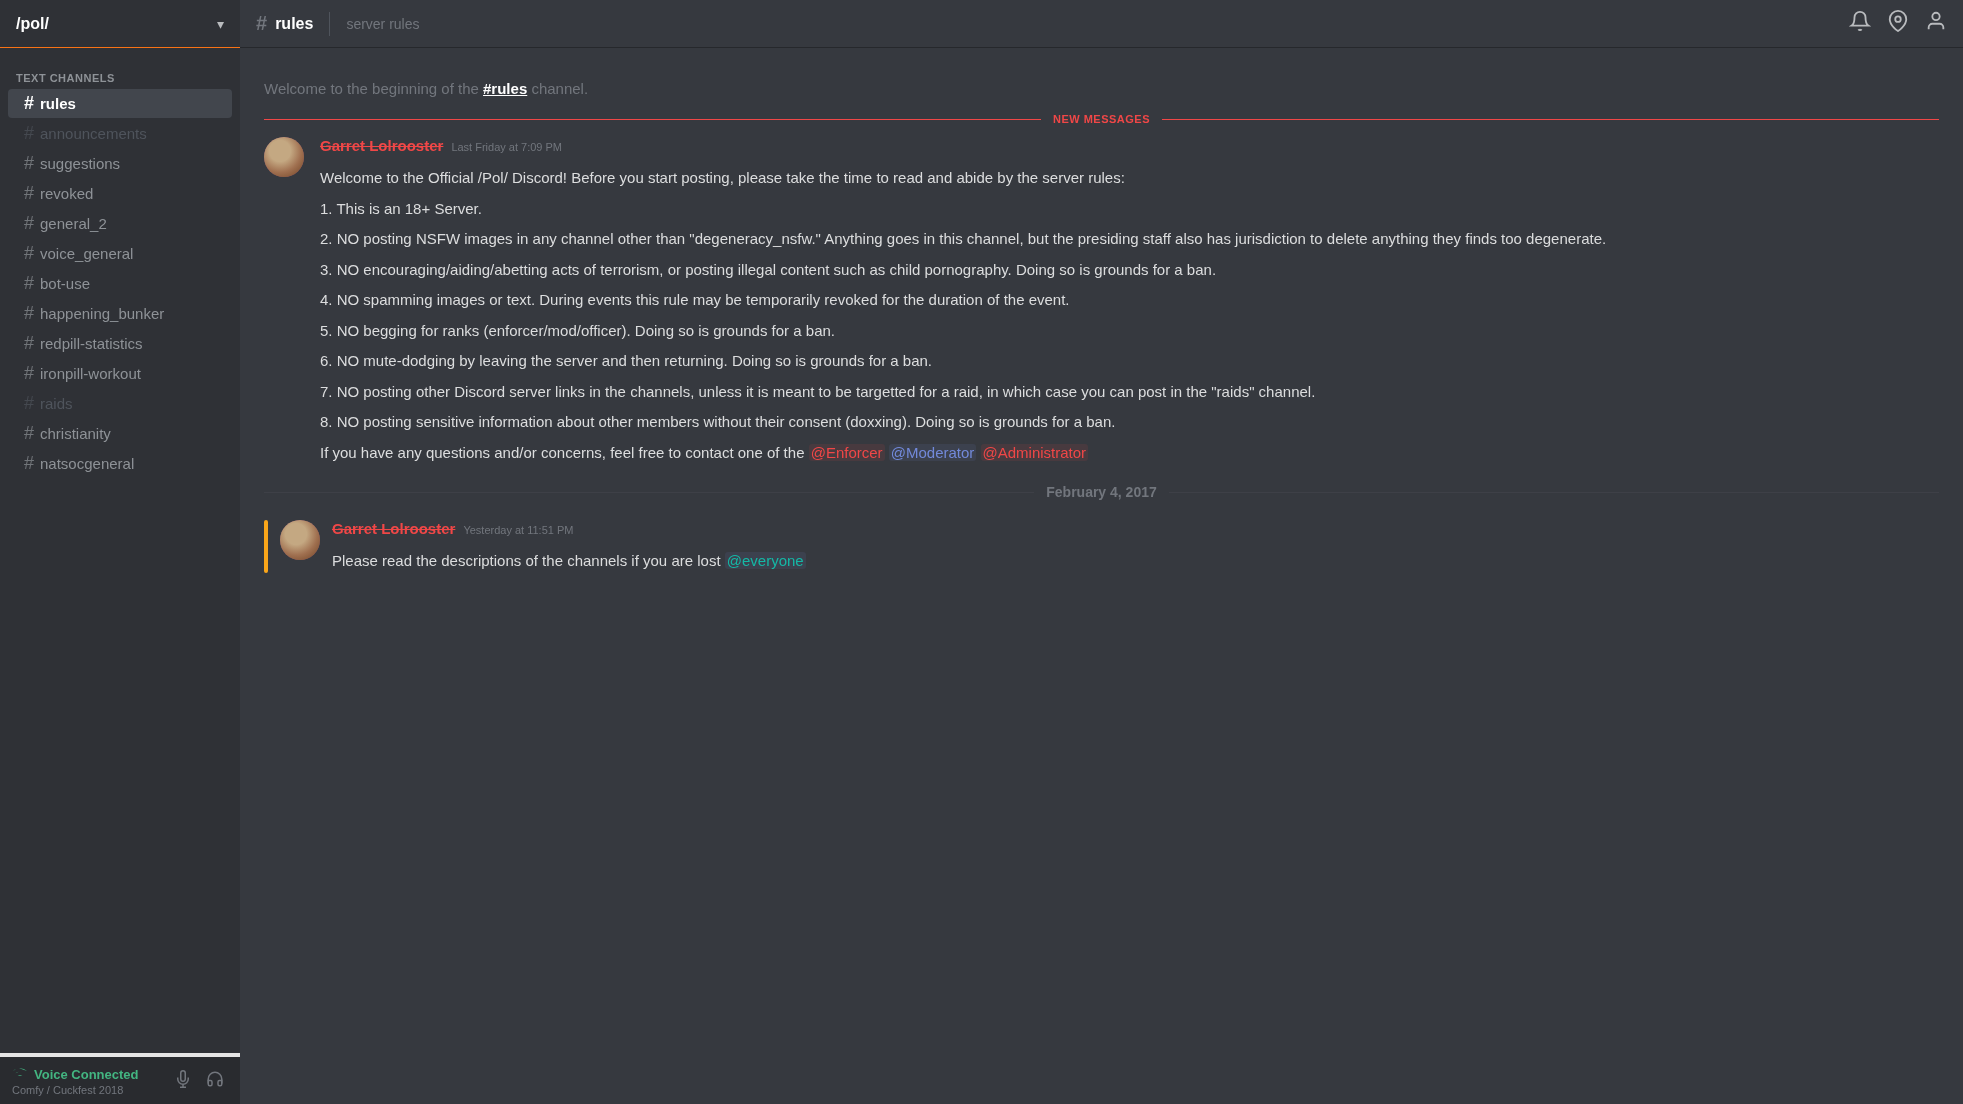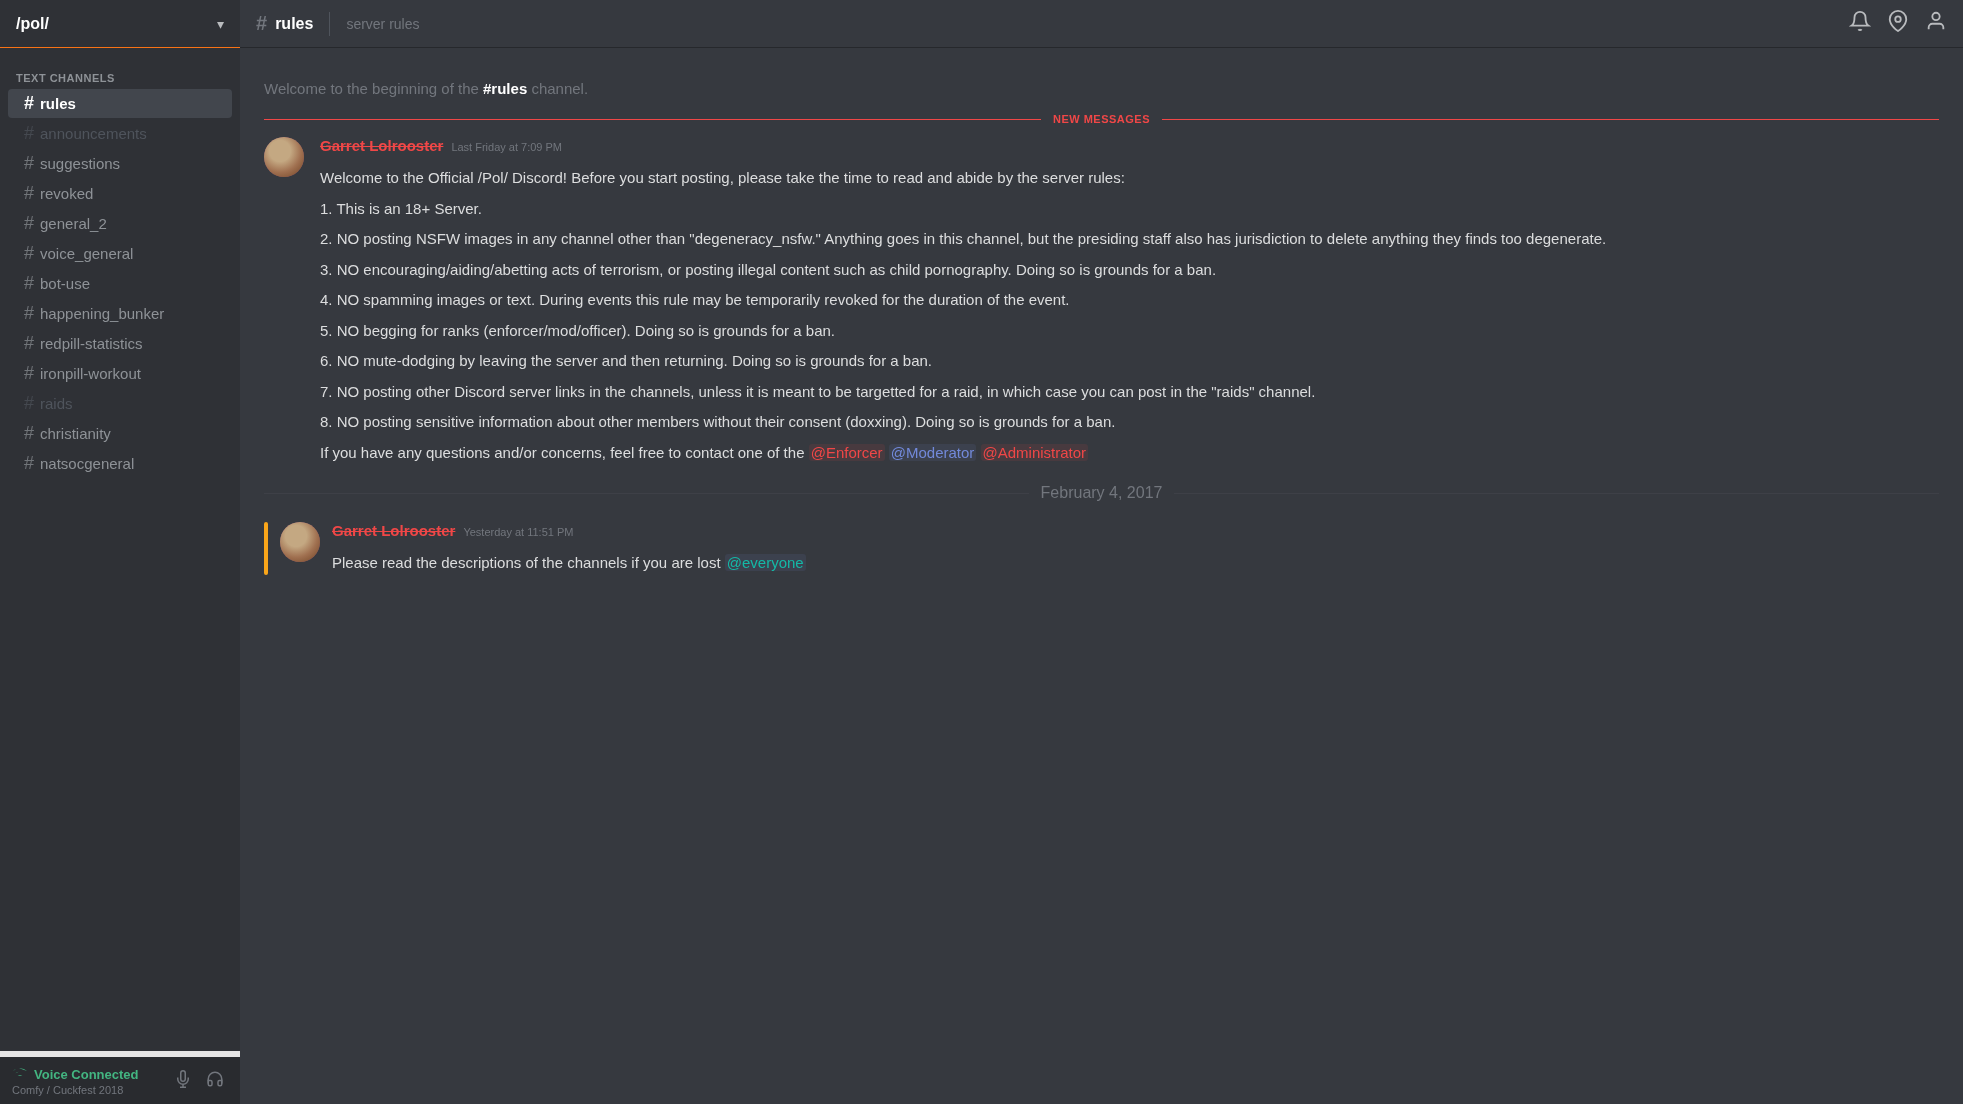--- a/index.html
+++ b/index.html
@@ -91,21 +91,21 @@
     }
 
     .channel-item.active .channel-hash {
       opacity: 1;
     }
 
     
     .voice-connected-bar {
       background: #292b2f;
       padding: 8px 12px;
-      border-top: 6px solid #e5e5e5;
+      border-top: 4px solid #e5e5e5;
       display: flex;
       align-items: center;
       justify-content: space-between;
     }
 
     .voice-connected-info {
       display: flex;
       flex-direction: column;
     }
 
@@ -209,20 +209,21 @@
     .channel-beginning {
       padding: 16px 24px 8px;
       color: #72767d;
       font-size: 15px;
       border-bottom: none;
     }
 
     .channel-beginning strong {
       color: #ffffff;
       font-weight: 700;
+      text-decoration: underline;
     }
 
     .new-messages-divider {
       display: flex;
       align-items: center;
       margin: 8px 24px;
       gap: 12px;
     }
 
     .new-messages-line {
@@ -340,22 +341,22 @@
     }
 
     .date-divider-line {
       flex: 1;
       height: 1px;
       background: #3e4047;
     }
 
     .date-divider-label {
       color: #72767d;
-      font-size: 16px;
-      font-weight: 400;
+      font-size: 14px;
+      font-weight: 700;
       white-space: nowrap;
     }
 
     .message-left-bar {
       width: 4px;
       background: #faa61a;
       flex-shrink: 0;
       border-radius: 2px;
     }
 

